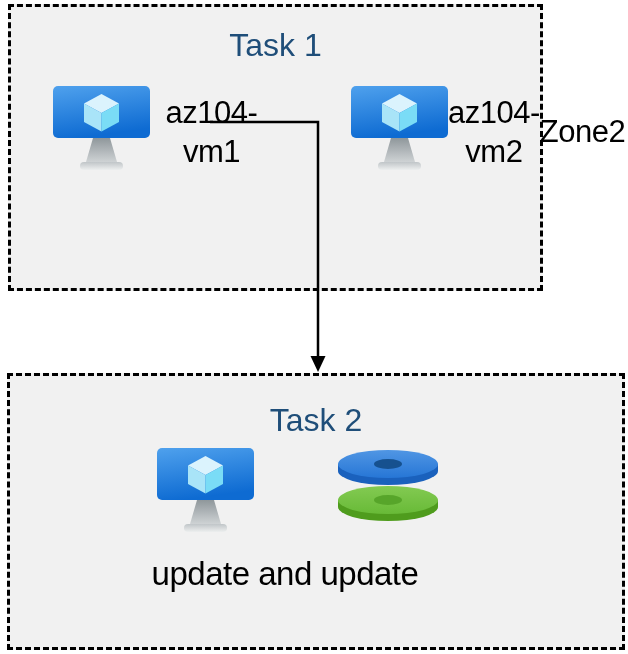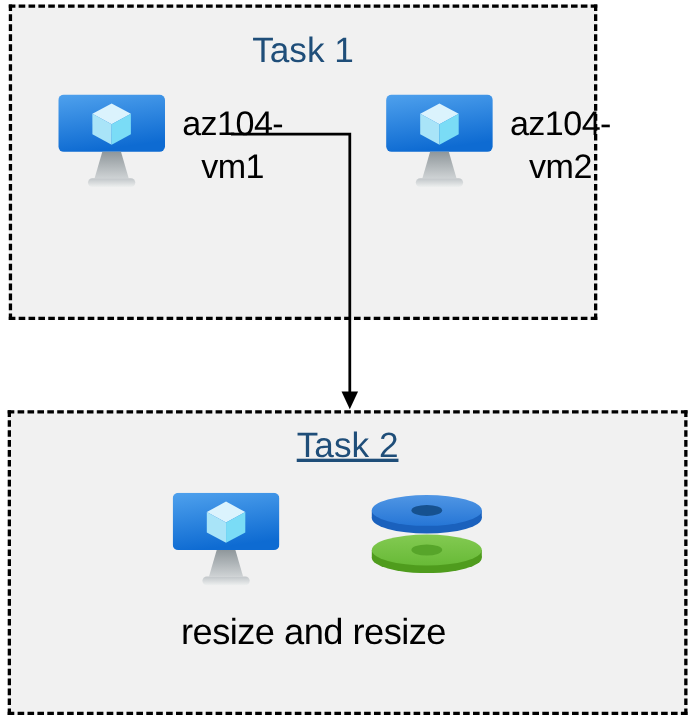--- a/index.html
+++ b/index.html
@@ -13,21 +13,21 @@
     border:3px dashed var(--c-box-border,#000000);
   }
   .task-box.t1{left:8px;top:4px;width:535px;height:287px;}
   .task-box.t2{left:7px;top:373px;width:618px;height:277px;}
   .task-title{
     position:absolute;left:0;right:0;text-align:center;
     color:var(--c-title,#1f4e79);font-size:32px;line-height:1.1;
     letter-spacing:0px;
   }
   .t1 .task-title{top:21px;}
-  .t2 .task-title{top:11px;text-decoration:underline;}
+  .t2 .task-title{top:27px;}
   .vm-column{position:absolute;width:220px;display:flex;flex-direction:row;align-items:center;}
   .vm-column.c1{left:42px;top:79px;}
   .vm-column.c2{left:340px;top:79px;}
   .vm-figure{width:97px;height:90px;}
   .vm-figure svg{display:block;width:97px;height:90px;}
   .vm-label{
     text-align:center;color:var(--c-label,#000000);
     font-size:31px;line-height:1.27;margin-top:2px;letter-spacing:-0.5px;
   }
   .arrow-overlay{position:absolute;left:0;top:0;width:628px;height:654px;pointer-events:none;}
@@ -94,20 +94,21 @@
         <svg viewBox="0 0 97 90">
           <rect x="0" y="0" width="97" height="52" rx="5" fill="url(#scr)"></rect>
           <polygon points="48.5,8 66,17.5 48.5,27 31,17.5" fill="#dbf3fd"></polygon>
           <polygon points="31,17.5 48.5,27 48.5,45.5 31,36" fill="#a9e4f8"></polygon>
           <polygon points="48.5,27 66,17.5 66,36 48.5,45.5" fill="#7adcf6"></polygon>
           <polygon points="40,52 57,52 64,76 33,76" fill="url(#neck)"></polygon>
           <rect x="27" y="76" width="43" height="8" rx="4" fill="url(#base)"></rect>
         </svg>
       </div>
       <div class="vm-label">az104-vm2</div>
+      <div class="vm-label">Zone2</div>
     </div>
   </section>
 
   <svg class="arrow-overlay" viewBox="0 0 628 654">
     <path d="M210 122 H318 V358" fill="none" stroke="#000000" stroke-width="2.5"></path>
     <polygon points="318,372 310.5,356 325.5,356" fill="#000000"></polygon>
   </svg>
 
   <section class="task-box t2">
     <div class="task-title">Task 2</div>
@@ -132,16 +133,16 @@
           <ellipse cx="52" cy="51" rx="14" ry="5" fill="#57a52a"></ellipse>
 
           <rect x="2" y="15" width="100" height="7" fill="#1a61bd"></rect>
           <ellipse cx="52" cy="22" rx="50" ry="14" fill="#1a61bd"></ellipse>
           <ellipse cx="52" cy="15" rx="50" ry="14" fill="url(#btop)"></ellipse>
           <ellipse cx="52" cy="15" rx="14" ry="5" fill="#16518f"></ellipse>
         </svg>
       </div>
     </div>
 
-    <div class="t2-caption">resize and resize</div>
+    <div class="t2-caption">update and update</div>
   </section>
 
 </div>
 
 </body></html>

